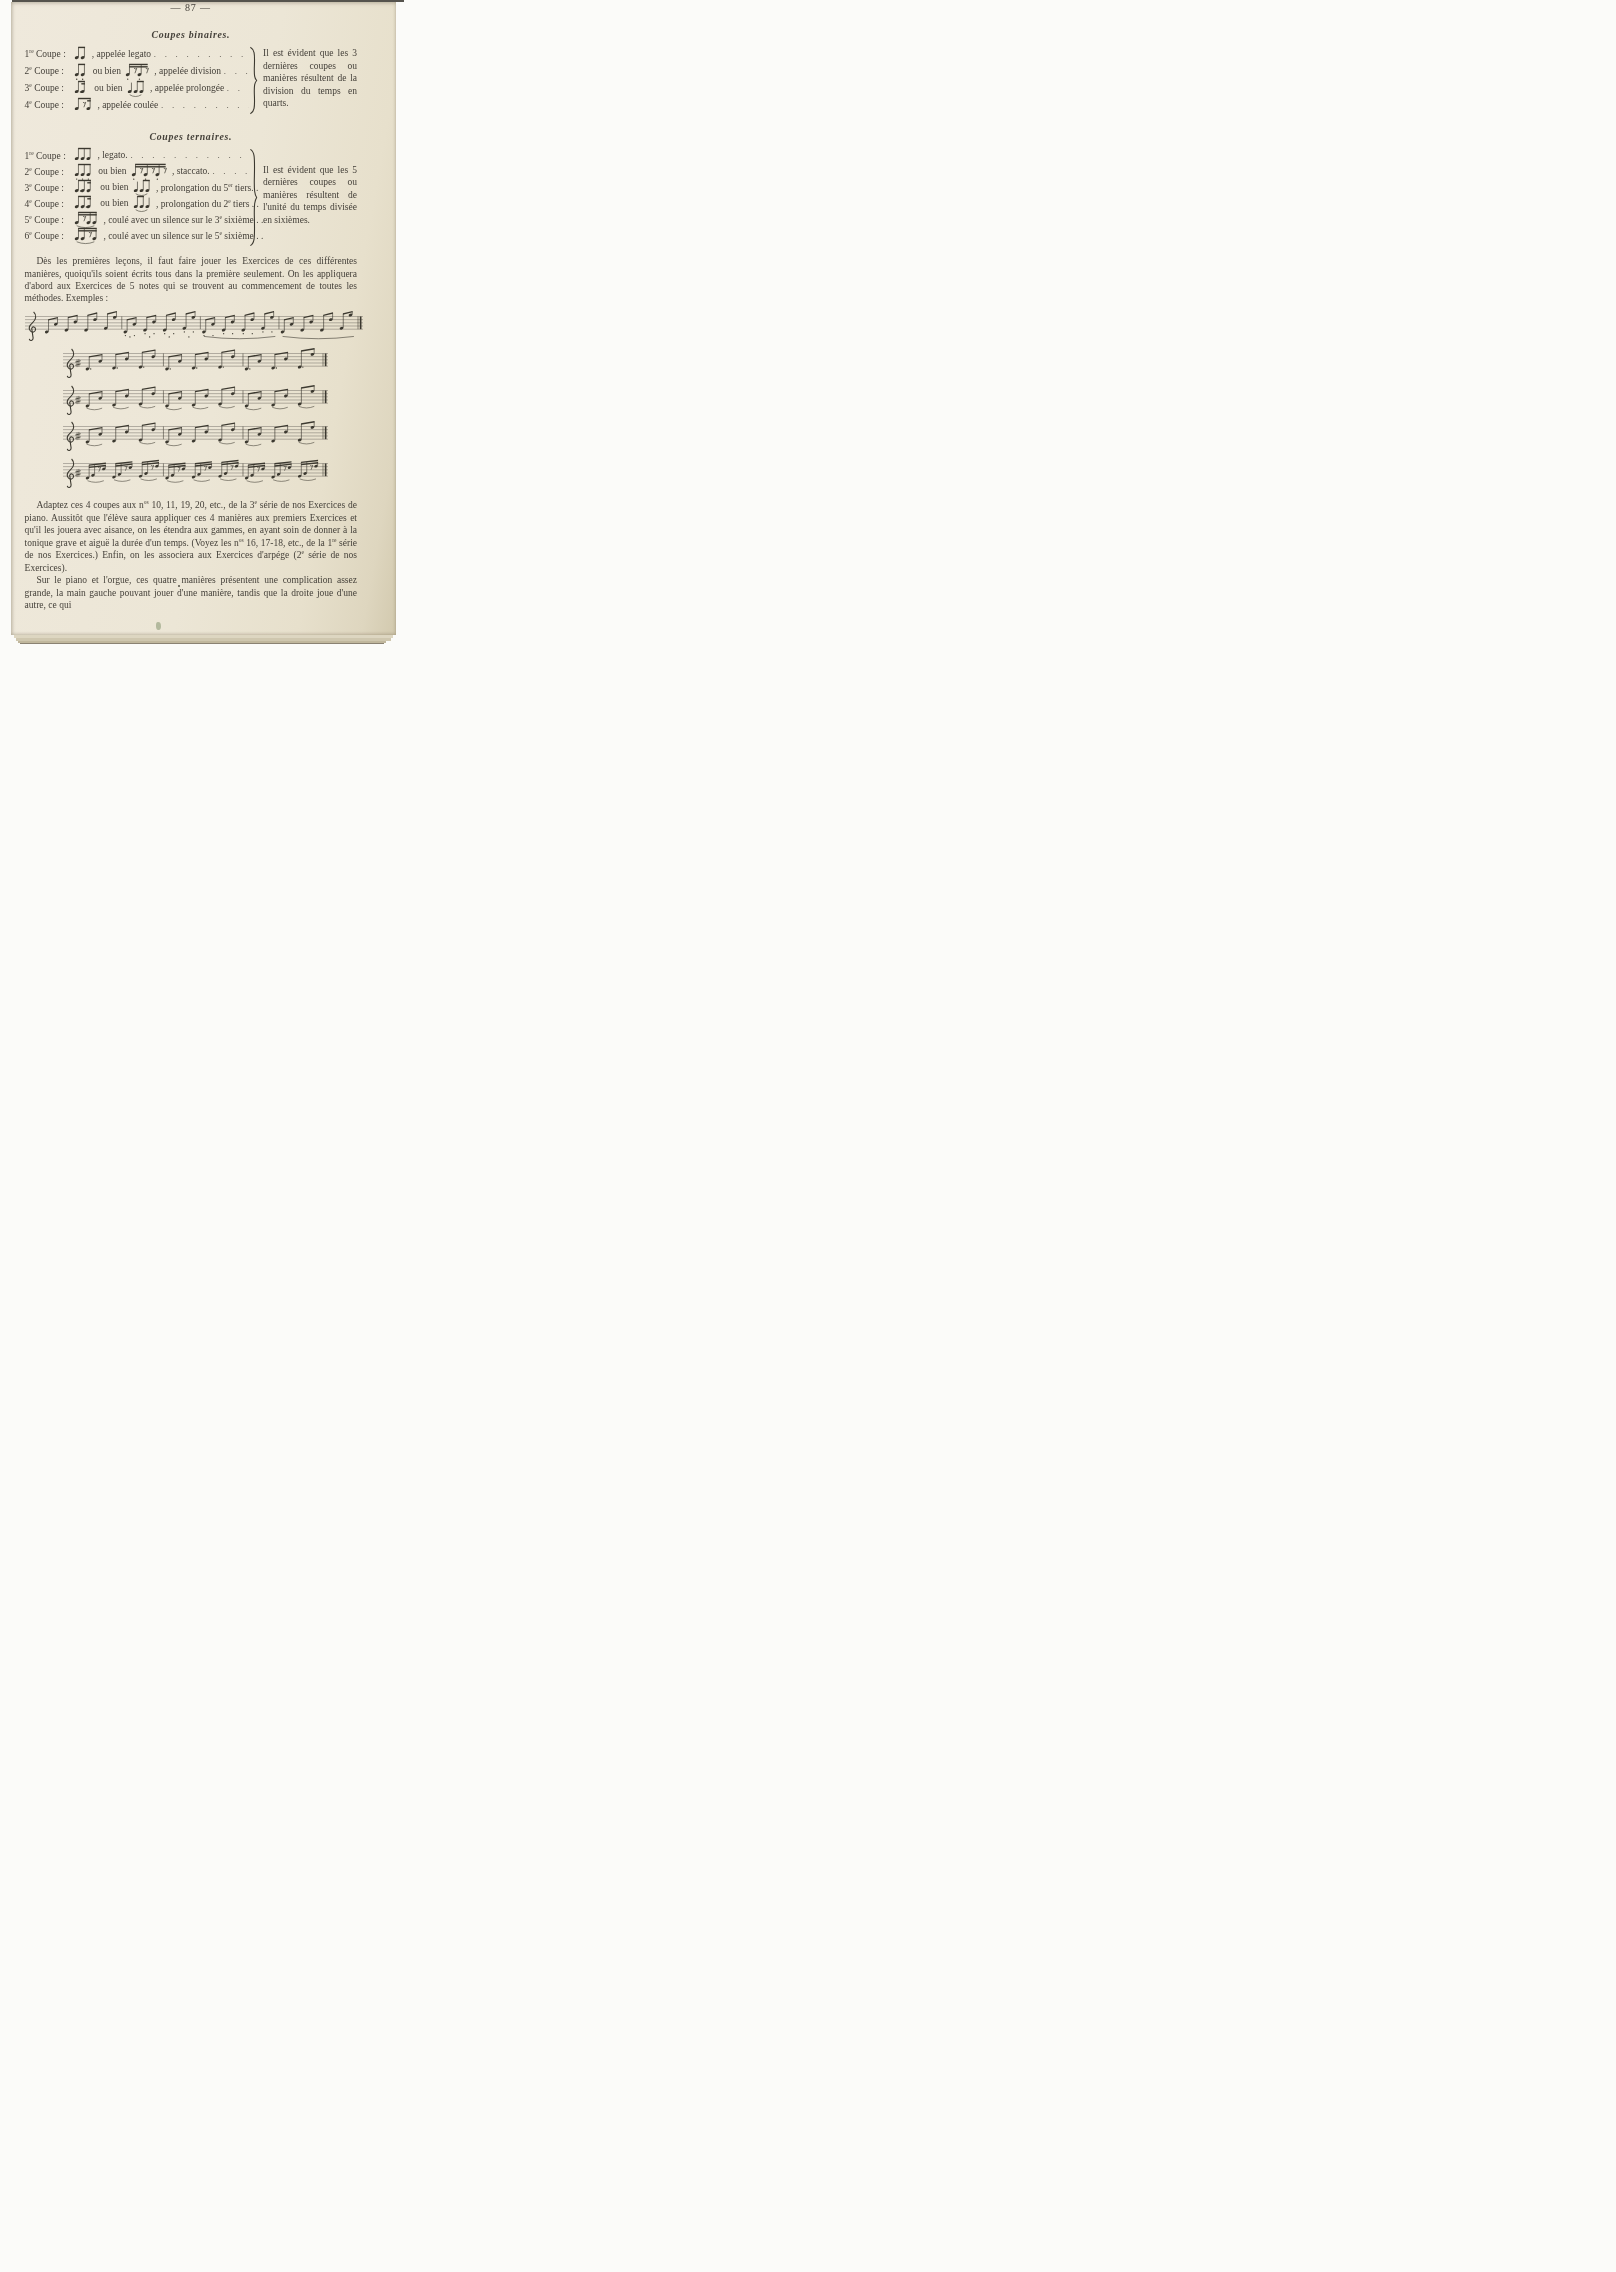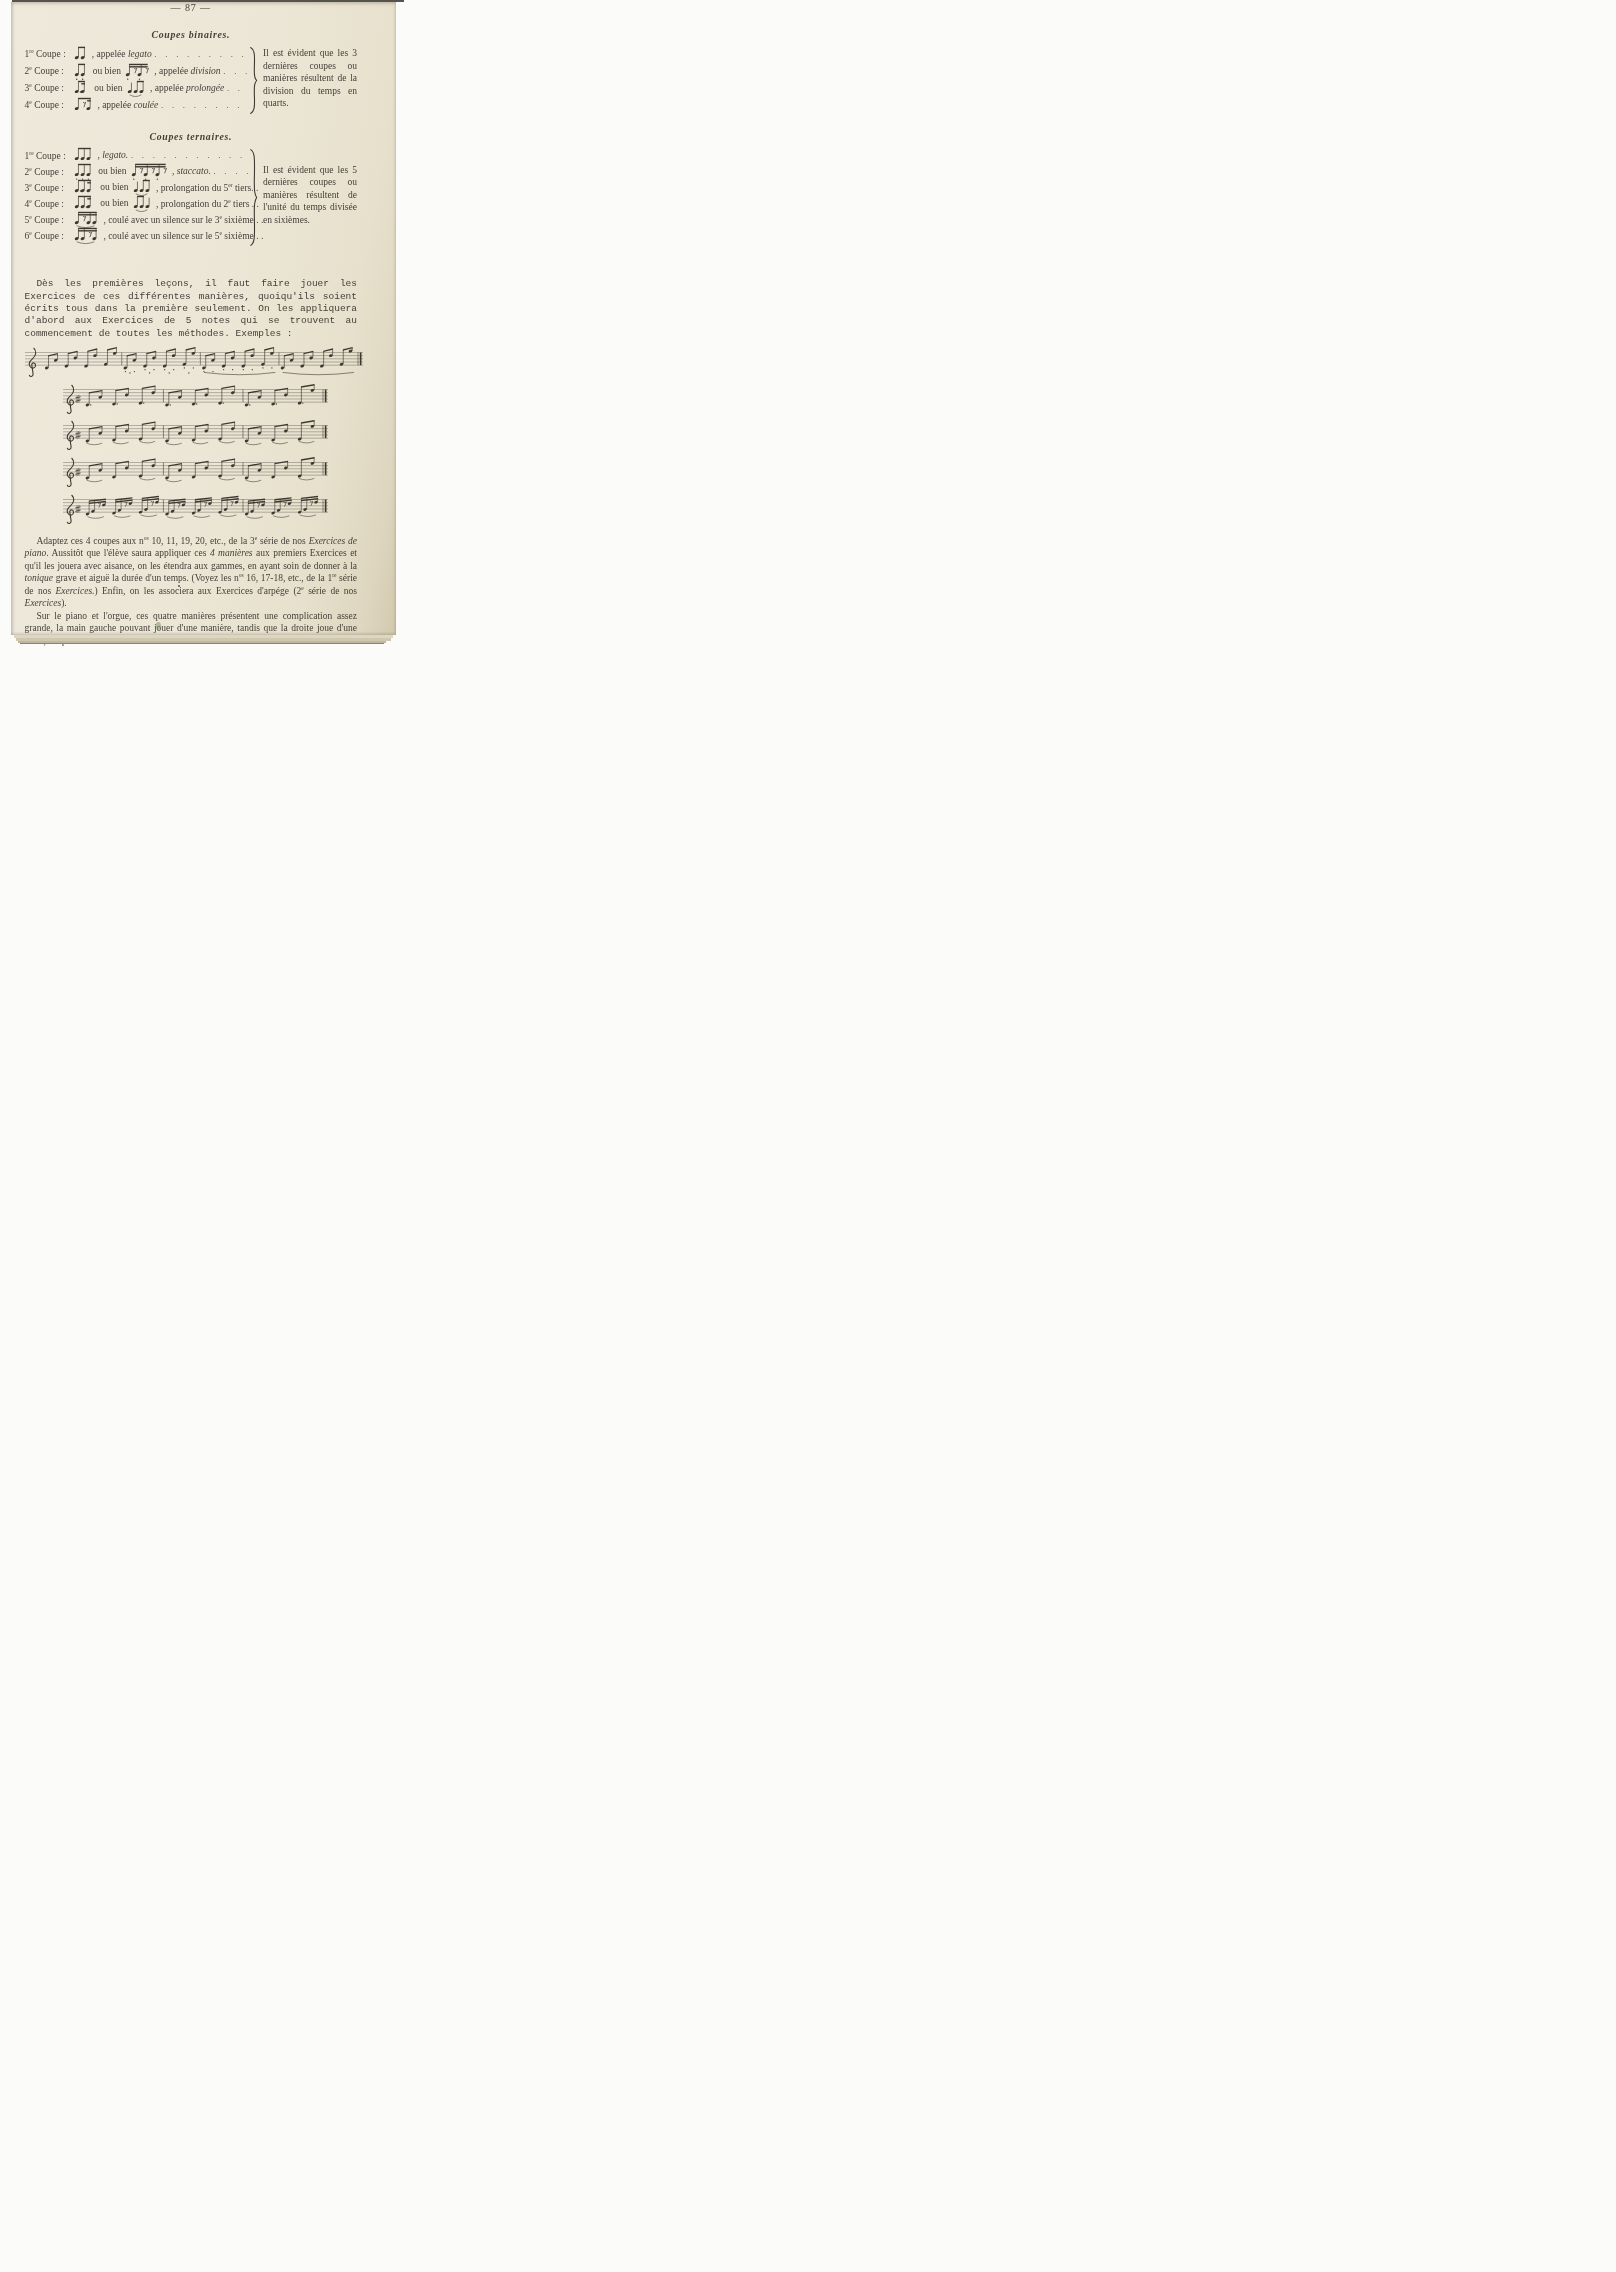--- a/index.html
+++ b/index.html
@@ -29,23 +29,23 @@
   sup{font-size:5.5px;}
   svg.fig{flex:none;margin:-2.7px 1.4px;}
   .mid{margin:0 2.7px 0 0.9px;flex:none;}
   .tail{flex:none;}
   .dots{flex:1;min-width:0;overflow:hidden;letter-spacing:3.2px;font-size:9px;margin-left:2.7px;}
   .bracewrap{flex:none;width:9px;padding-top:0.9px;}
   .note{flex:none;width:94px;padding-left:5.5px;text-align:justify;font-size:9.5px;line-height:1.32;}
   .bin .note{margin-top:1.8px;}
   .tern .note{margin-top:16.4px;}
   .para{font-size:9.5px;line-height:1.31;text-align:justify;margin:0;text-indent:11.8px;}
-  .p1{margin-top:29px;font-family:Liberation Mono, monospace;}
+  .p1{margin-top:6px;}
   .p2{margin-top:9px;}
-  .it{font-style:italic;}
+  .it{}
   .staves{margin-top:4.5px;}
   svg.staffsvg{display:block;margin:2.3px 0 2.7px 38px;overflow:visible;}
   svg.staffsvg.full{margin-left:0;}
   .speck{position:absolute;left:167px;top:583px;width:2.3px;height:1.8px;background:#3a372f;border-radius:50%;opacity:.8;}
   .smudge{position:absolute;left:145px;top:620px;width:4.5px;height:7.3px;background:#7b8d66;opacity:.5;border-radius:40% 60% 50% 50%;filter:blur(0.5px);}
 </style>
 </head>
 <body>
 
 <div class="topstrip"></div>

